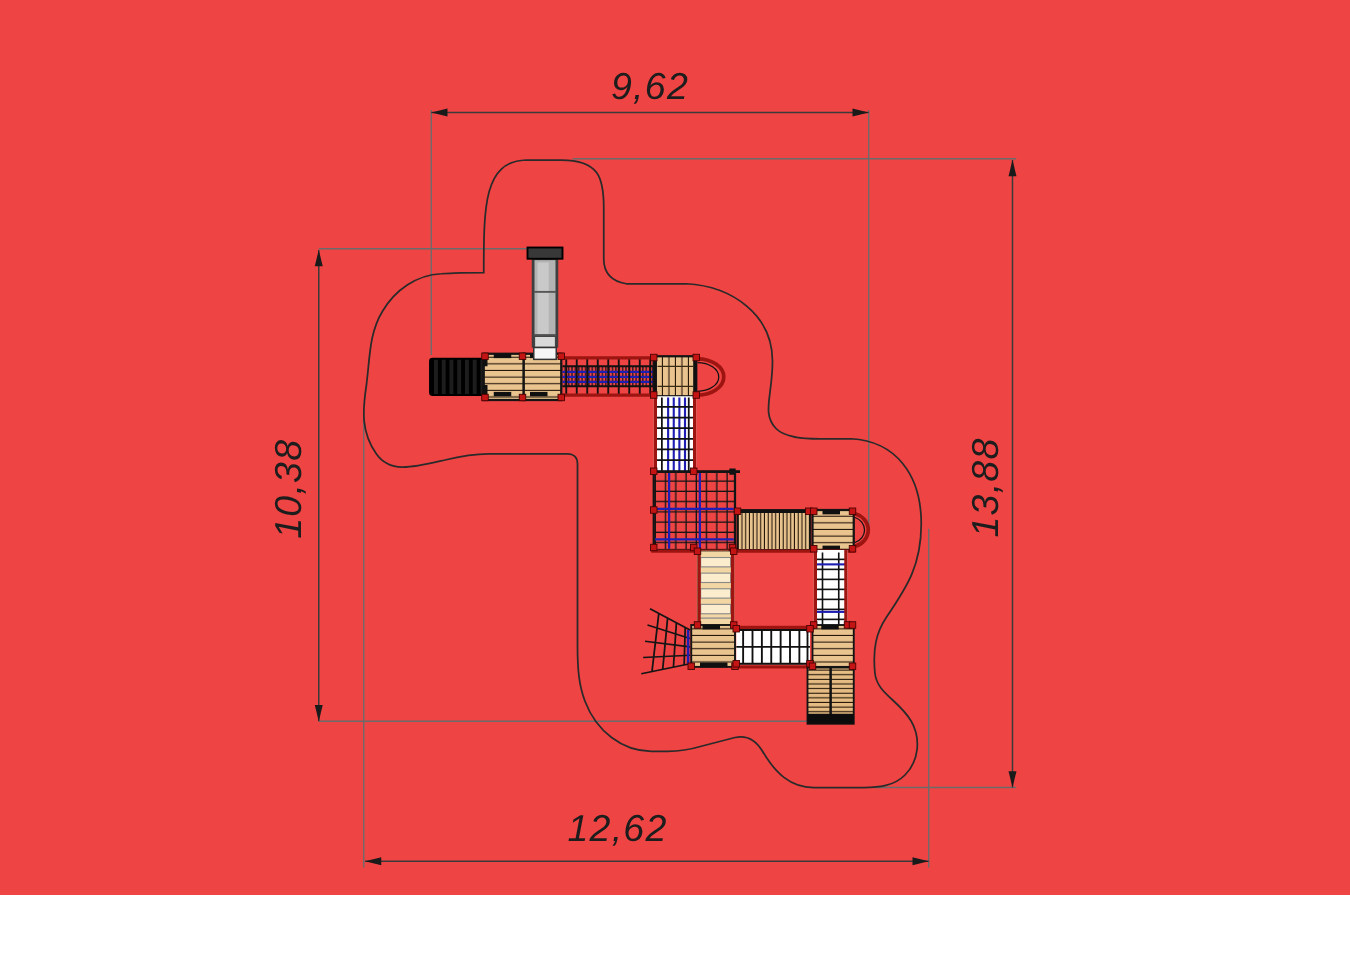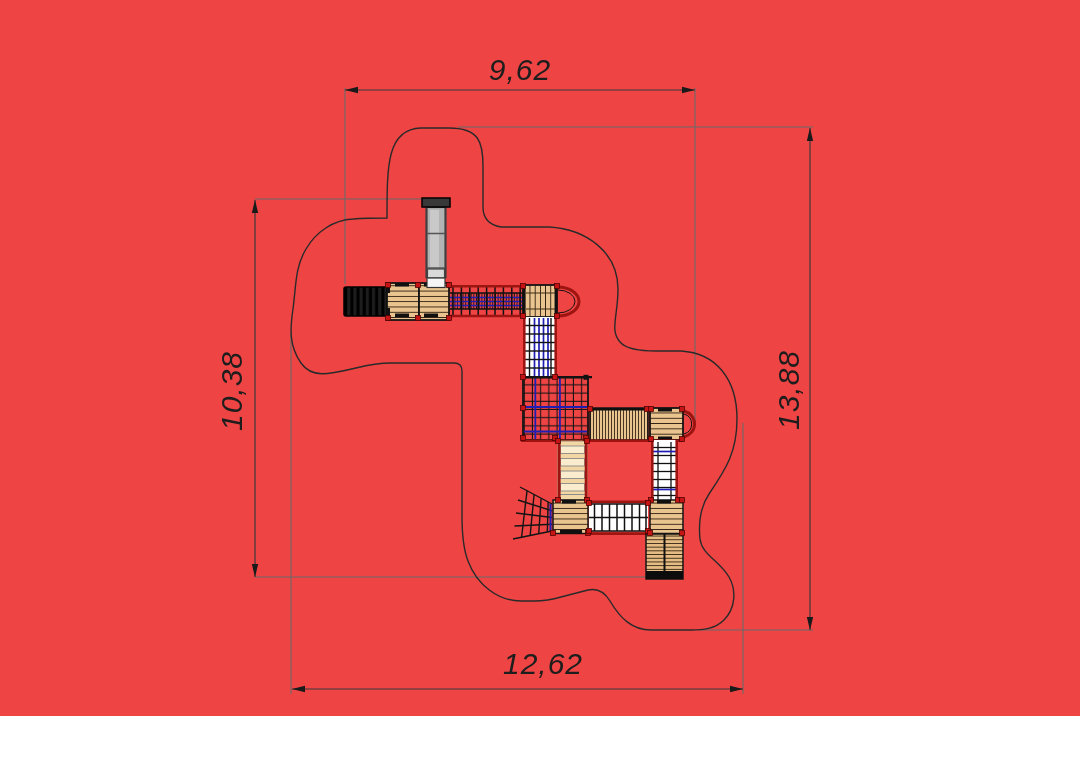--- a/index.html
+++ b/index.html
@@ -284,14 +284,14 @@
         <polygon points="743,689 730,685.8 730,692.2" fill="#1a1a1a"></polygon>
       </g>
     </svg>
 
   <div class="dim-label" style="left:520px;top:70px">9,62</div>
 
   <div class="dim-label vert" style="left:232px;top:391px">10,38</div>
 
   <div class="dim-label vert" style="left:789px;top:390px">13,88</div>
 
-  <div class="dim-label" style="left:543px;top:664px">12,62</div>
+  <div class="dim-label" style="left:494px;top:664px">12,62</div>
 </div>
 
 </body></html>

